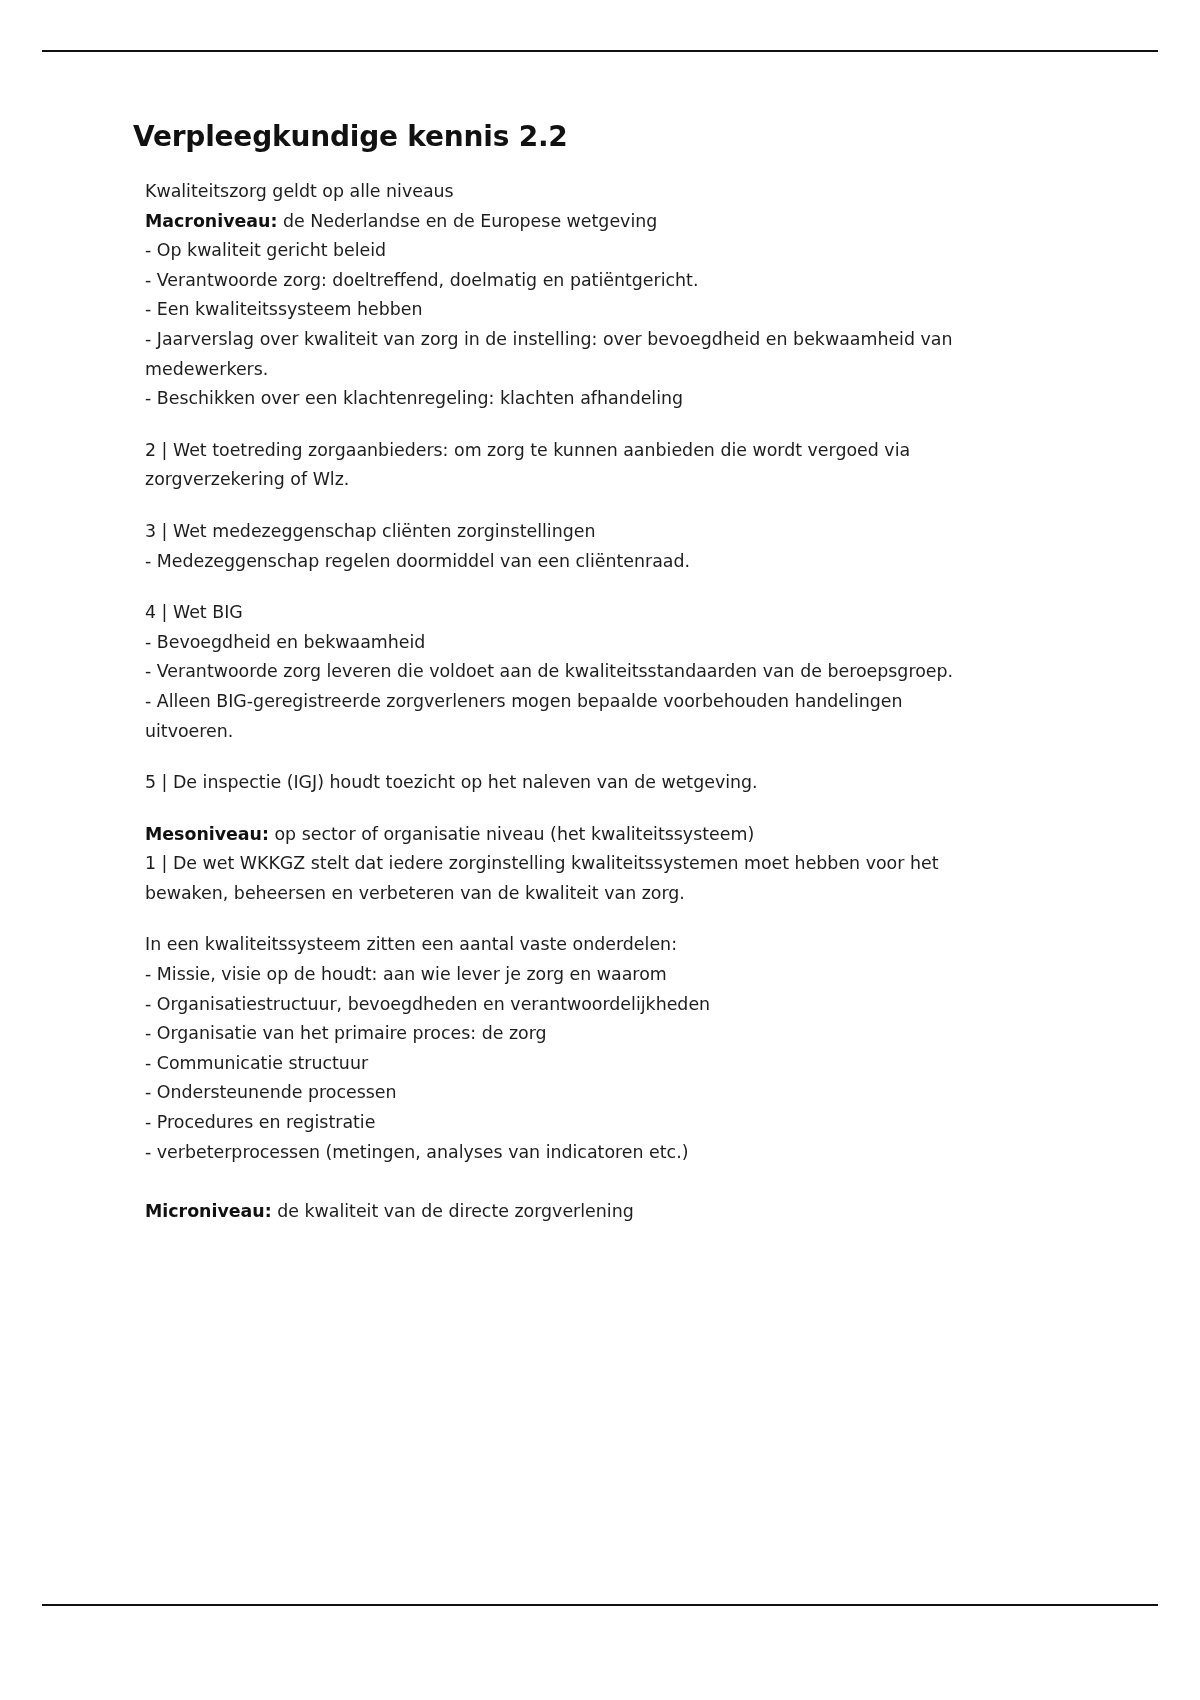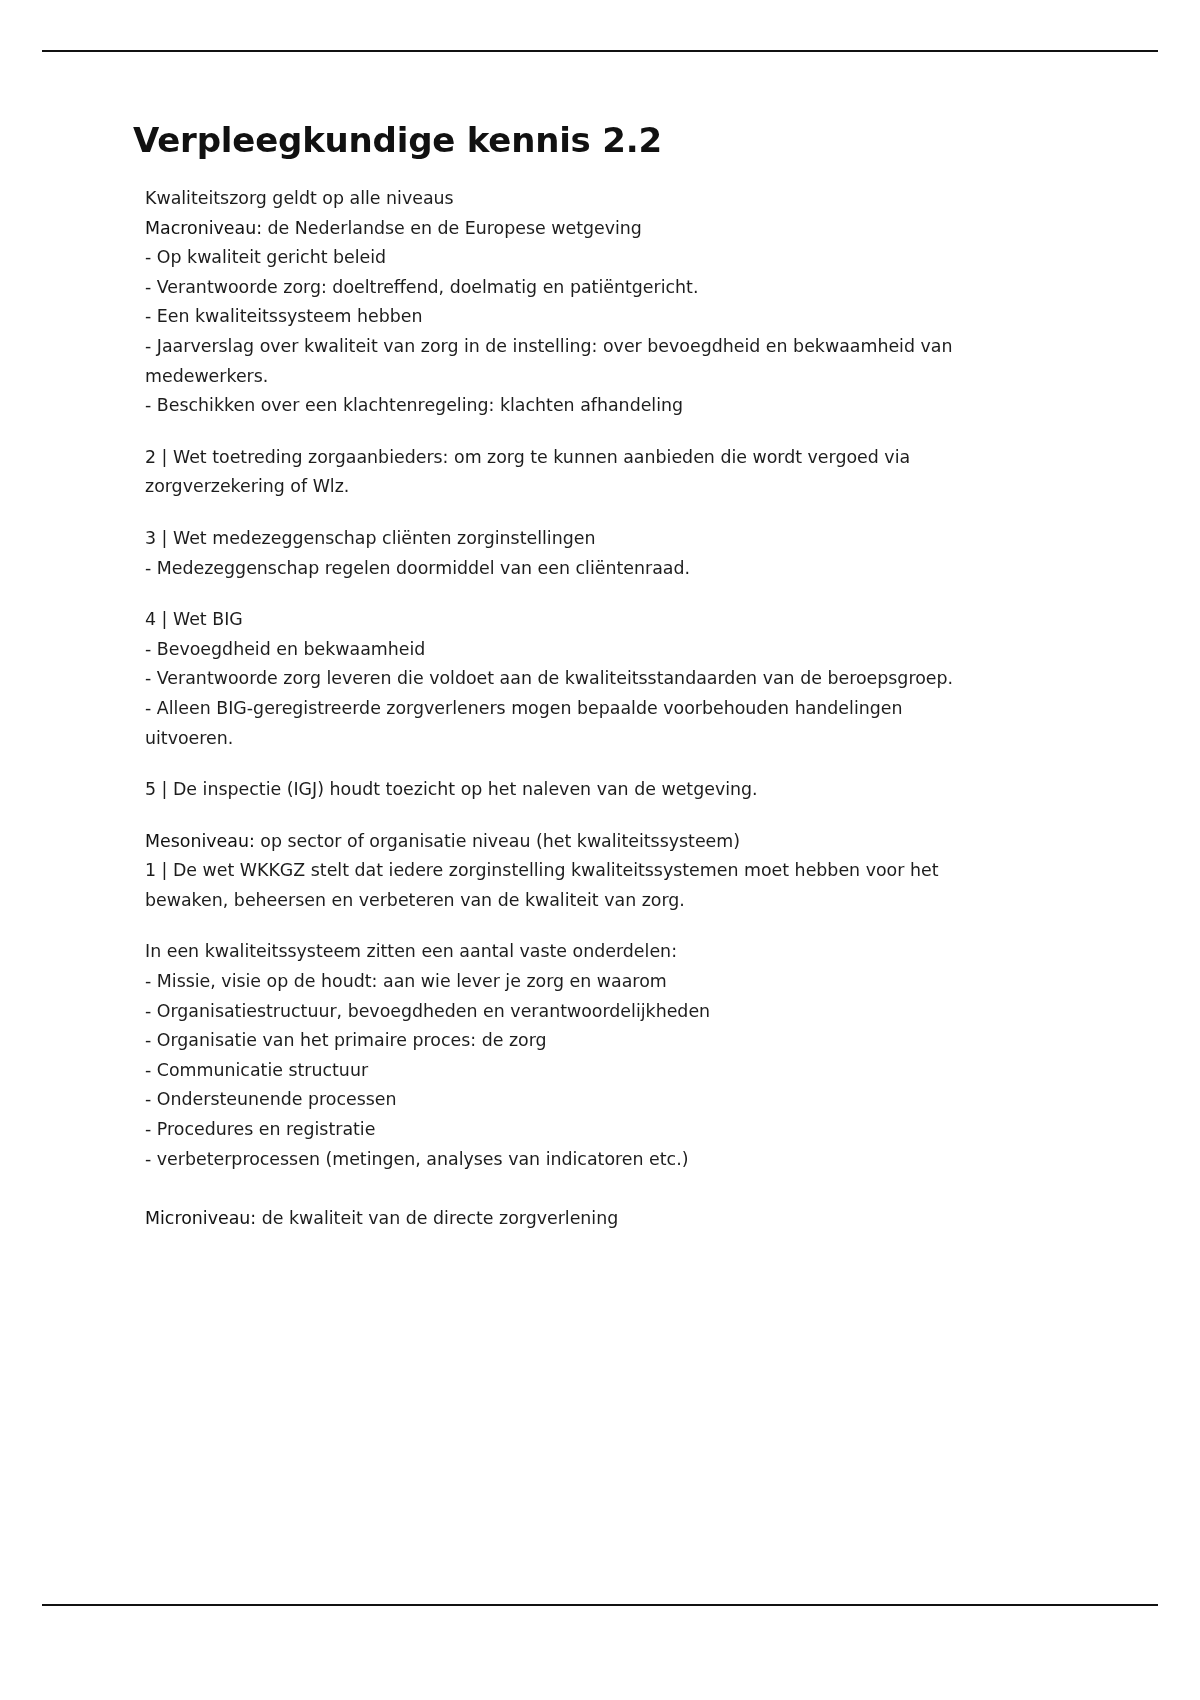--- a/index.html
+++ b/index.html
@@ -32,36 +32,36 @@
   .rule-bottom { top: 1604px; }
 
   .content {
     position: absolute;
     left: 133px;
     top: 120px;
     width: 840px;
   }
 
   h1.doc-title {
-    font-size: 34px;
+    font-size: 28px;
     font-weight: bold;
     letter-spacing: -0.2px;
     margin: 0 0 24px 0;
     color: #111111;
   }
 
   .para {
     font-size: 17.4px;
     line-height: 29.6px;
     margin: 0 0 0 12px;
     color: #1d1d1d;
     font-weight: normal;
   }
   .para .lbl {
-    font-weight: normal;
+    font-weight: bold;
     color: #111111;
   }
   .block {
     margin-bottom: 0;
   }
   .gap { height: 22px; }
   .gap-big { height: 30px; }
 </style>
 </head>
 <body>

